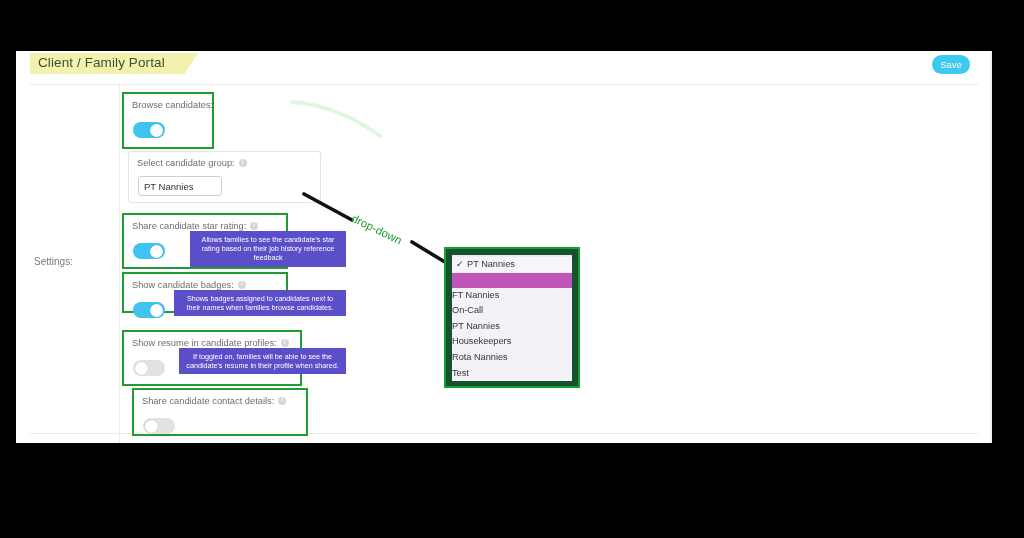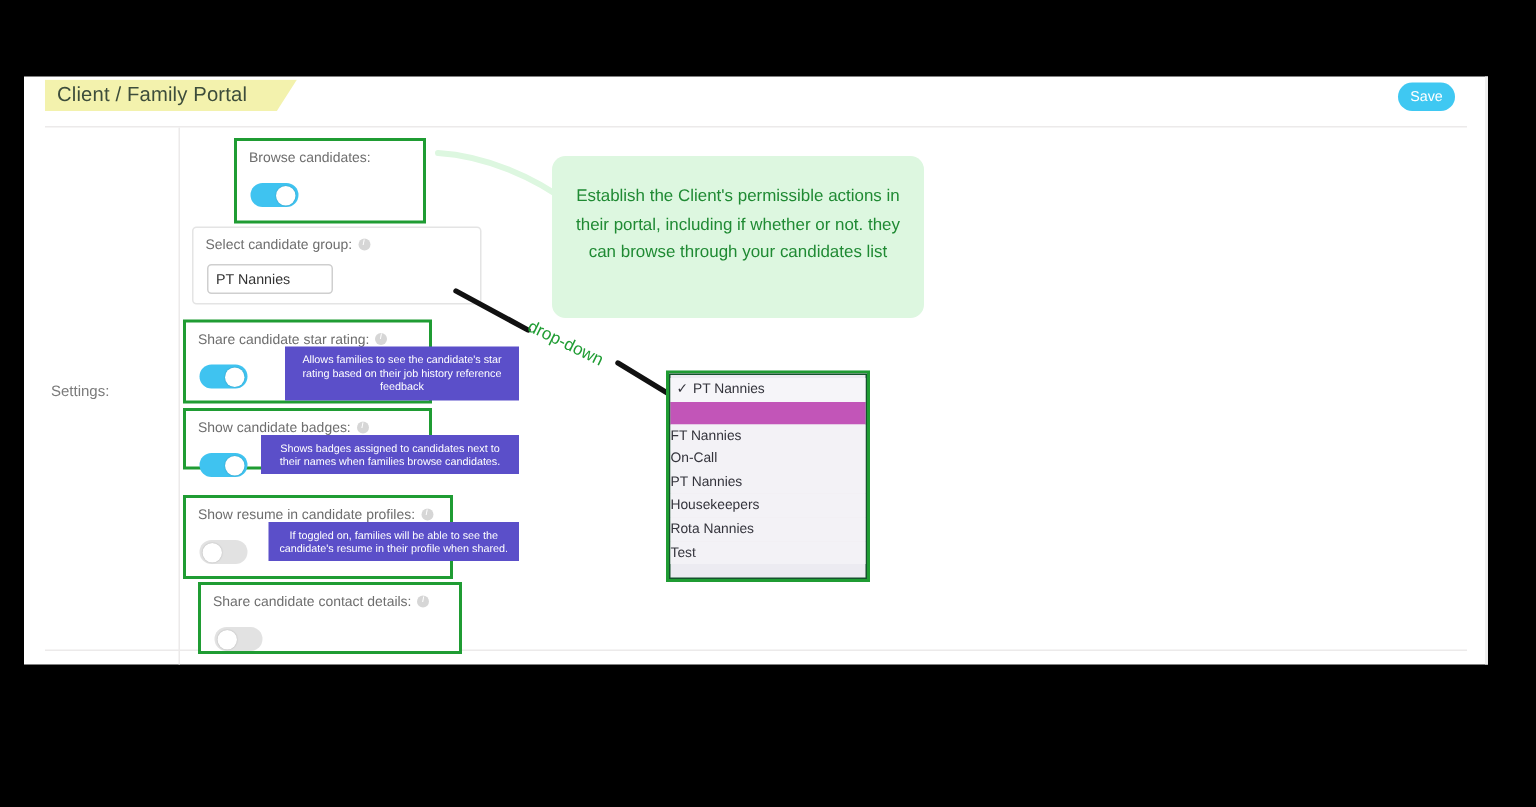--- a/index.html
+++ b/index.html
@@ -231,21 +231,21 @@
     left: 444px; top: 247px;
     width: 136px; height: 141px;
     border: 2.5px solid #1f9c33;
     background: #ecebf1;
     z-index: 27;
   }
   #dropdown-inner {
     position: absolute;
     left: 0; top: 0; right: 0; bottom: 0;
     background: #ecebf1;
-    border: 1px solid #14532d;
+    border: 6px solid #14532d;
     padding-top: 2px;
   }
   .dd-item {
     height: 15.6px;
     line-height: 15.6px;
     font-size: 9.2px;
     color: #34343c;
     white-space: nowrap;
     cursor: pointer;
     background: #f3f2f6;
@@ -285,21 +285,21 @@
         <div id="page-title">Client / Family Portal</div>
       </div>
       <button id="save-button">Save</button>
     </div>
     <div id="header-divider"></div>
     <div id="col-divider"></div>
     <div id="bottom-divider"></div>
 
     <div id="settings-label">Settings:</div>
 
-    <div class="block" style="left:106px; top:41px; width:128px; height:57px;margin-left:34px;">
+    <div class="block" style="left:106px; top:41px; width:92px; height:57px;">
       <div class="block-label">Browse candidates:</div>
       <div class="toggle on" style="top:28px;">
         <div class="knob"></div>
       </div>
     </div>
 
     <div class="block-plain" style="left:112px; top:100px; width:193px; height:52px;">
       <div class="block-label">
         <span>Select candidate group:</span><span class="info-icon"></span>
       </div>
@@ -346,23 +346,20 @@
     </div>
 
   </div>
 
   <div id="right-edge"></div>
 
   <svg id="callout-tail" viewBox="0 0 92 44">
     <path d="M2 6 C34 8 66 22 90 40" stroke="#ddf7e0" stroke-width="4" fill="none" stroke-linecap="round"></path>
   </svg>
 
-  <div id="callout">
-    <div id="callout-text">Establish the Client's permissible actions in their portal, including if whether or not. they can browse through your candidates list</div>
-  </div>
 
   <svg id="arrow-svg" viewBox="0 0 180 90">
     <path d="M4 4 L52 30" stroke="#111111" stroke-width="3.6" fill="none" stroke-linecap="round"></path>
     <path d="M112 52 L158 80" stroke="#111111" stroke-width="3.6" fill="none" stroke-linecap="round"></path>
     <path d="M150 68 L162 84 L144 84 Z" fill="#111111"></path>
   </svg>
   <div id="dropdown-caption">drop-down</div>
 
   <div id="dropdown-list">
     <div id="dropdown-inner">

